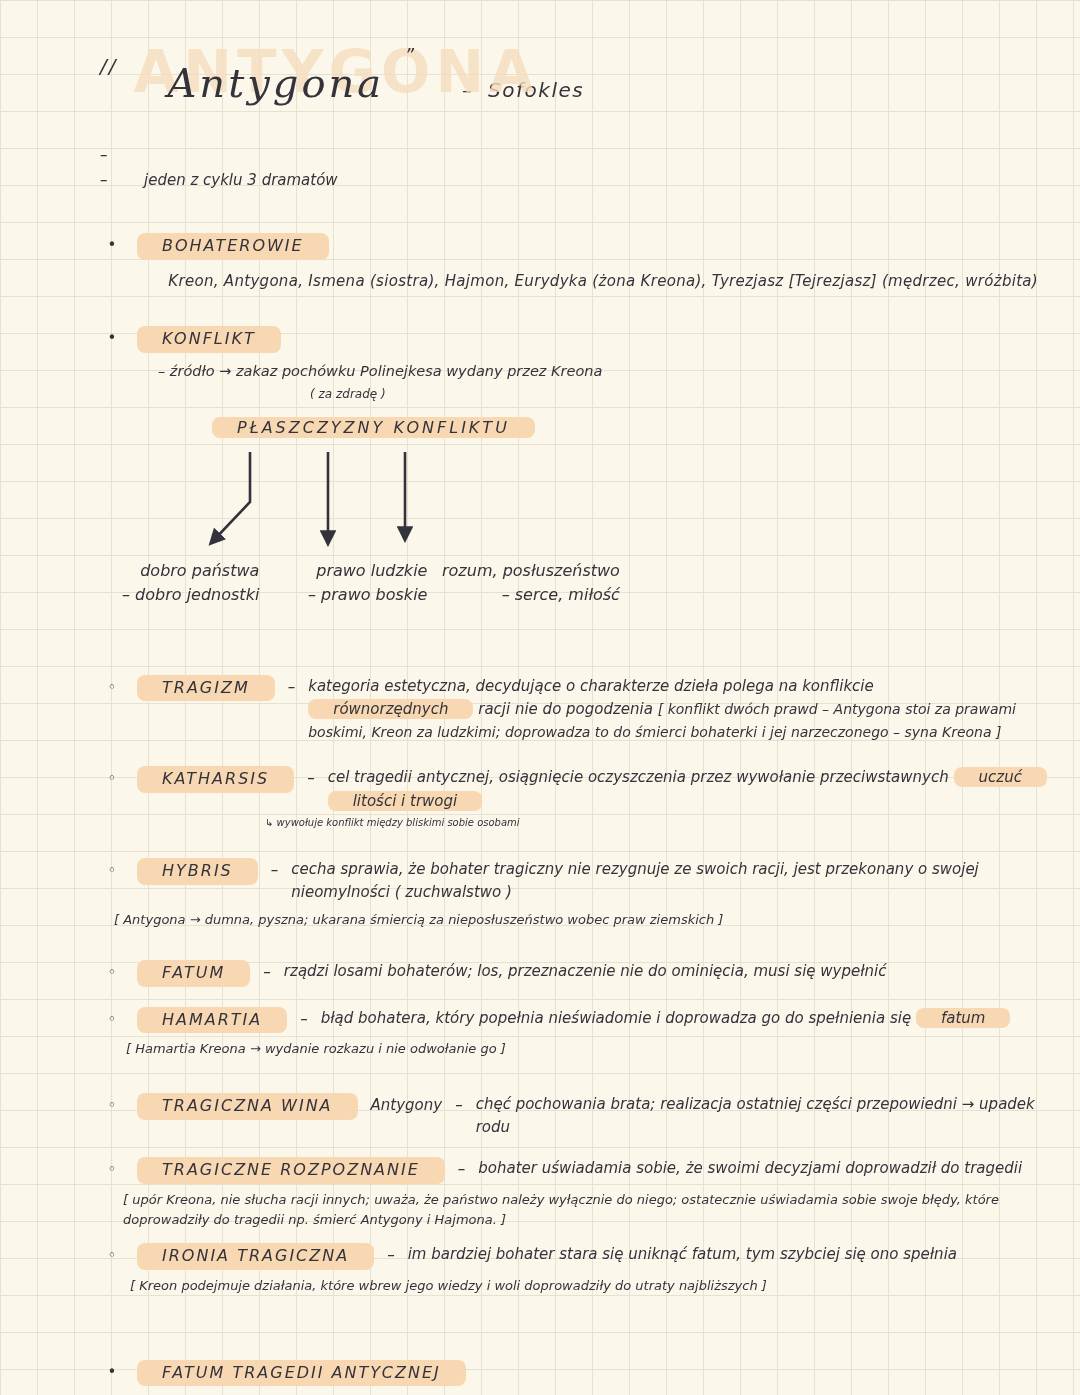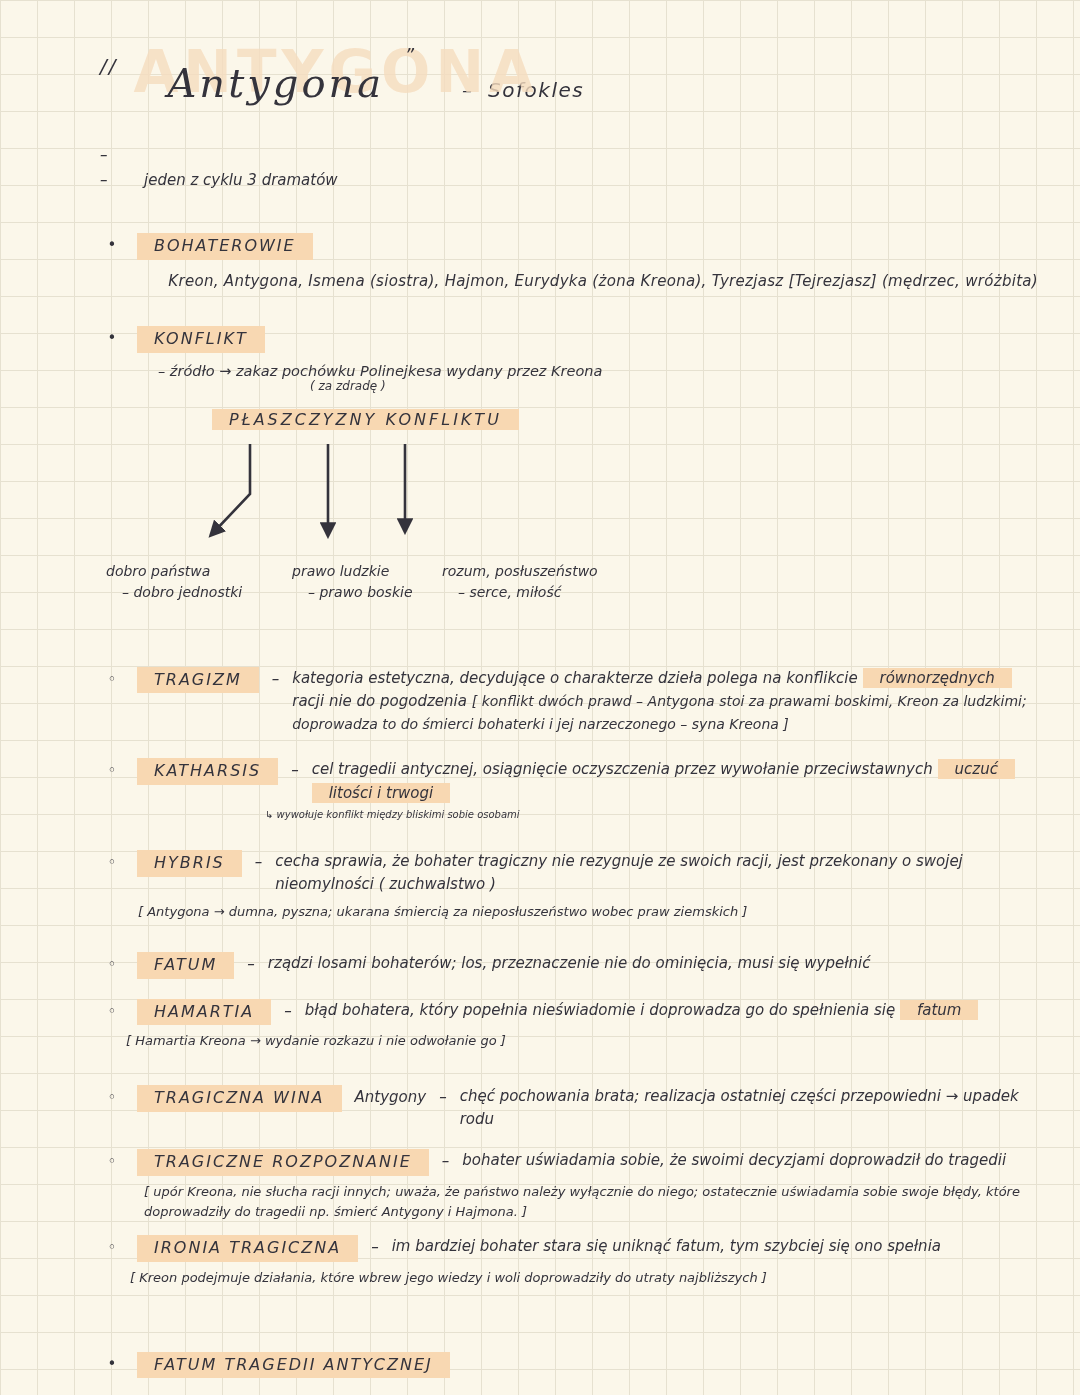--- a/index.html
+++ b/index.html
@@ -16,22 +16,22 @@
     font-family:"DejaVu Sans", sans-serif;
     font-style:italic;
     color:#34333c;
     overflow:hidden;
   }
   .content{padding:46px 42px 0 100px;}
 
   
   .hl{
     background:#f8d8b2;
-    border-radius:0;
-    padding:1px 17px;
+    border-radius:8px;
+    padding:1px 25px;
     -webkit-box-decoration-break:clone;
     box-decoration-break:clone;
   }
   .label{letter-spacing:2px;font-size:16px;white-space:nowrap;}
 
   
   .header{position:relative;display:flex;align-items:baseline;gap:16px;height:86px;}
   .quote-open{font-size:20px;align-self:flex-start;margin-top:8px;letter-spacing:2px;}
   .title-wrap{position:relative;padding:14px 26px 0 34px;}
   .watermark{
@@ -61,44 +61,44 @@
   .bullet{flex:0 0 24px;text-align:center;padding-top:1px;}
   .sdash{flex:0 0 auto;padding-top:1px;}
   .stext{flex:1;}
   .bracket{font-size:14px;}
   .bracket-line{font-size:13px;line-height:1.5;margin-top:6px;}
 
   .sec-bohaterowie{margin-top:44px;}
   .names{margin:12px 0 0 36px;font-size:15px;letter-spacing:.3px;text-align:right;}
 
   .sec-konflikt{margin-top:36px;}
-  .konflikt-src{margin:10px 0 0 58px;font-size:14.5px;}
+  .konflikt-src{margin:10px 0 8px 58px;font-size:14.5px;}
   .konflikt-note{margin:0 0 0 210px;font-size:12px;}
 
   
   .flow{position:relative;height:218px;margin-top:16px;}
   .flow-title{position:absolute;left:112px;top:0;font-size:16px;letter-spacing:3px;}
   .flow-svg{position:absolute;left:0;top:33px;}
-  .branch{position:absolute;top:152px;font-size:14px;line-height:1.5;}
+  .branch{position:absolute;top:142px;font-size:16px;line-height:1.5;text-align:right;}
   .branch .branch-sub{margin-left:16px;}
   .branch-0{left:6px;}
   .branch-1{left:192px;}
   .branch-2{left:342px;}
 
   .sec-tragizm{margin-top:40px;}
   .sec-katharsis{margin-top:22px;}
   .katharsis-sub{margin:4px 0 0 165px;font-size:10px;}
   .sec-hybris{margin-top:30px;}
-  .hybris-bracket{margin-left:38px;}
+  .hybris-bracket{margin-left:14px;}
   .sec-fatum{margin-top:30px;}
   .sec-hamartia{margin-top:20px;}
   .hamartia-bracket{margin-left:26px;}
   .sec-wina{margin-top:34px;}
   .sec-rozpoznanie{margin-top:18px;}
-  .rozpoznanie-bracket{margin-left:44px;}
+  .rozpoznanie-bracket{margin-left:23px;}
   .sec-ironia{margin-top:14px;}
   .ironia-bracket{margin-left:30px;}
 
   .sec-budowa{margin-top:64px;}
   .b-list{margin:10px 0 0 58px;}
   .b-item{display:flex;gap:12px;font-size:13px;line-height:1.5;margin-top:6px;}
   .b-item .bdash{flex:0 0 12px;}
 </style>
 </head>
 <body>

